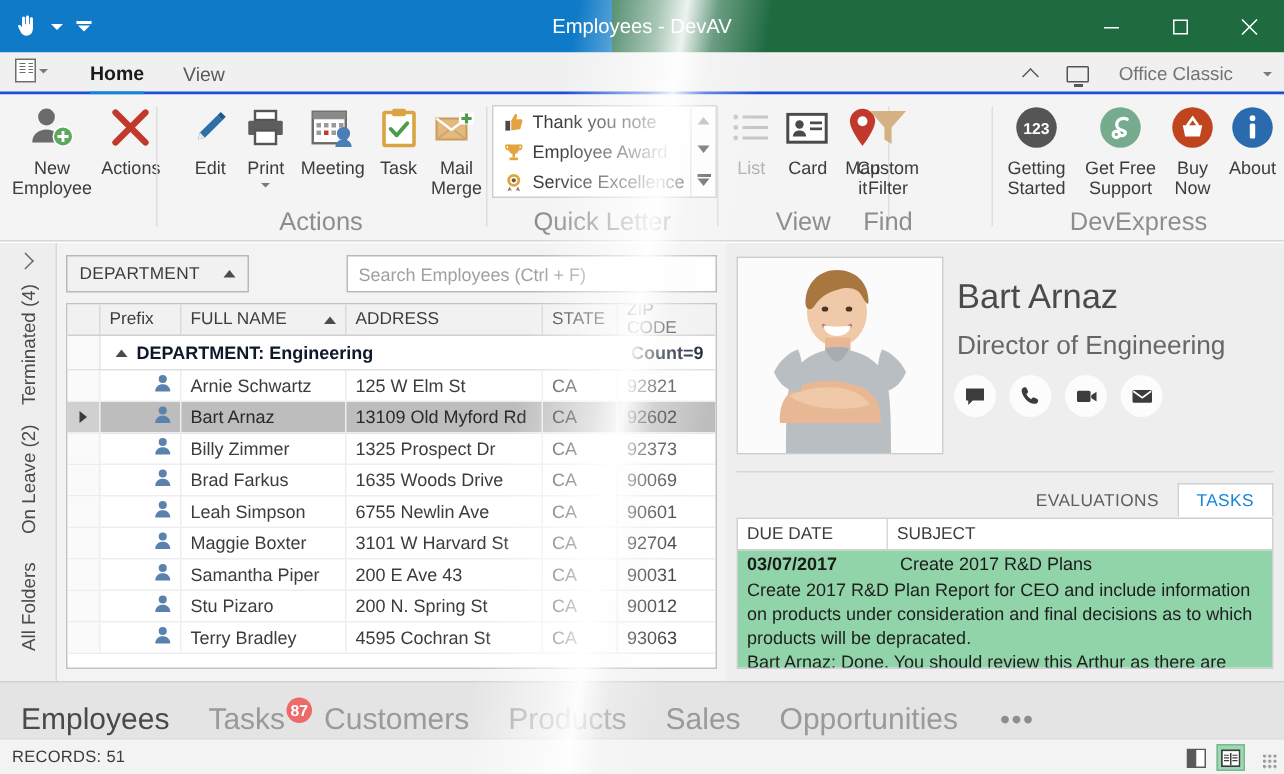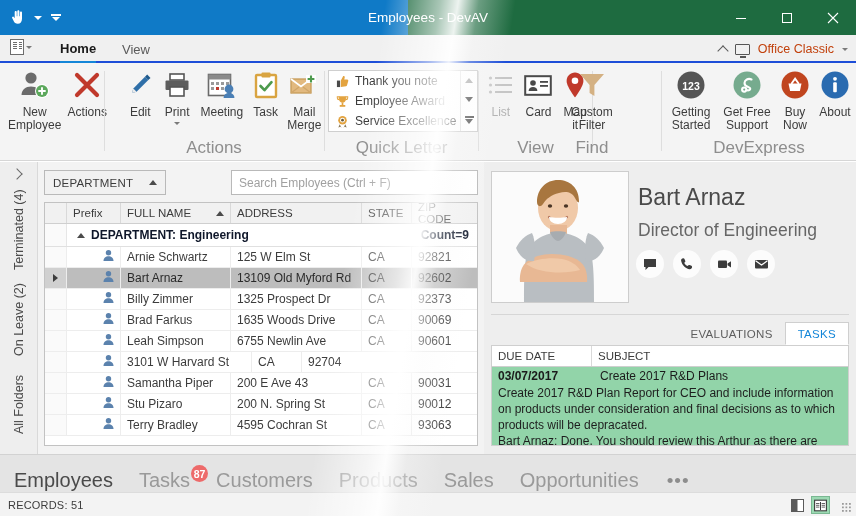--- a/index.html
+++ b/index.html
@@ -37,21 +37,21 @@
   .filebtn { position:absolute; left:10px; top:4px; display:flex; align-items:center; gap:2px; }
   .filebtn .bookico { width:14px; height:16px; border:1.6px solid #6d6d6d; background:#fff; position:relative; }
   .filebtn .bookico:before{ content:""; position:absolute; left:2px; top:2px; width:4px; height:8px;
         background: repeating-linear-gradient(#6d6d6d 0 1px, transparent 1px 2px); }
   .filebtn .bookico:after{ content:""; position:absolute; left:7.5px; top:2px; width:3px; height:8px;
         background: repeating-linear-gradient(#6d6d6d 0 1px, transparent 1px 2px); }
   .caret-gr { width:0;height:0;border-left:3px solid transparent;border-right:3px solid transparent;border-top:3.5px solid #7a7a7a; }
   .rtab { position:absolute; top:0; height:28px; display:flex; align-items:center; font-size:13px; }
   .rtab.active { color:#1a1a1a; font-weight:bold; border-bottom:2.5px solid #1486d8; }
   .rtab.idle { color:#5a5a5a; }
-  .ribbon-right { position:absolute; right:8px; top:0; height:28px; display:flex; align-items:center; gap:8px; color:#c2410c; font-size:12.5px;}
+  .ribbon-right { position:absolute; right:8px; top:0; height:28px; display:flex; align-items:center; gap:20px; color:#737373; font-size:12.5px;}
   .chev-up { width:8px;height:8px;border-left:1.6px solid #5a5a5a;border-top:1.6px solid #5a5a5a;transform:rotate(45deg); margin-top:3px;}
   .monitor { width:15px;height:11px;border:1.6px solid #555;border-radius:1px; position:relative; }
   .monitor:after{content:"";position:absolute;left:4px;top:11px;width:6px;height:2px;background:#555;}
 
   
   .ribbon { position:absolute; left:0; top:63px; width:856px; height:98px; background:#f4f4f4;
             border-bottom:1px solid #d6d6d6; }
   .rgroup { position:absolute; top:0; height:98px; }
   .rgroup .gitems { position:absolute; left:0; top:0; right:0; height:78px; display:flex; align-items:flex-start; }
   .glabel { position:absolute; bottom:3px; left:0; width:100%; text-align:center; color:#8e8e8e; font-size:17px; }
@@ -593,20 +593,21 @@
             <div class="gc" style="width:65px;border-right:none;">90601</div>
           </div>
           <div class="grow">
             <div class="gc ind"></div>
             <div class="gc" style="width:54px;justify-content:flex-end;padding-right:5px;">
               <span><svg class="personico" viewBox="0 0 14 14">
                   <circle cx="7" cy="4" r="2.9" fill="#5b82ad"></circle>
                   <path d="M1.6 13c0-3.3 2.4-5.2 5.4-5.2s5.4 1.9 5.4 5.2z" fill="#5b82ad"></path>
                 </svg></span>
             </div>
+            <div class="gc" style="width:110px;">Maggie Boxter</div>
             <div class="gc" style="width:131px;">3101 W Harvard St</div>
             <div class="gc" style="width:50px;">CA</div>
             <div class="gc" style="width:65px;border-right:none;">92704</div>
           </div>
           <div class="grow">
             <div class="gc ind"></div>
             <div class="gc" style="width:54px;justify-content:flex-end;padding-right:5px;">
               <span><svg class="personico" viewBox="0 0 14 14">
                   <circle cx="7" cy="4" r="2.9" fill="#5b82ad"></circle>
                   <path d="M1.6 13c0-3.3 2.4-5.2 5.4-5.2s5.4 1.9 5.4 5.2z" fill="#5b82ad"></path>

